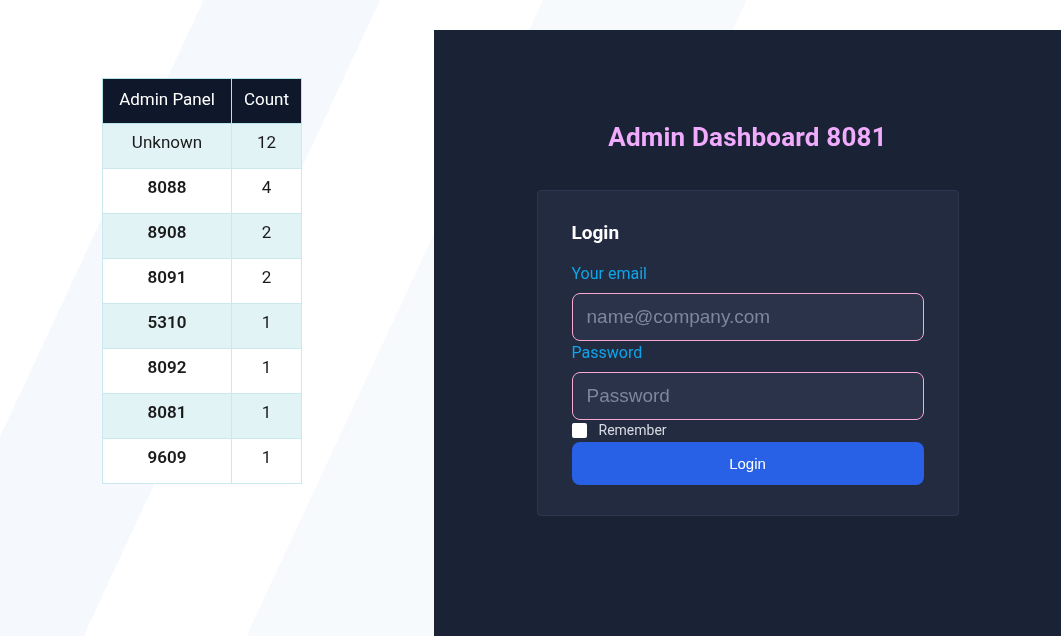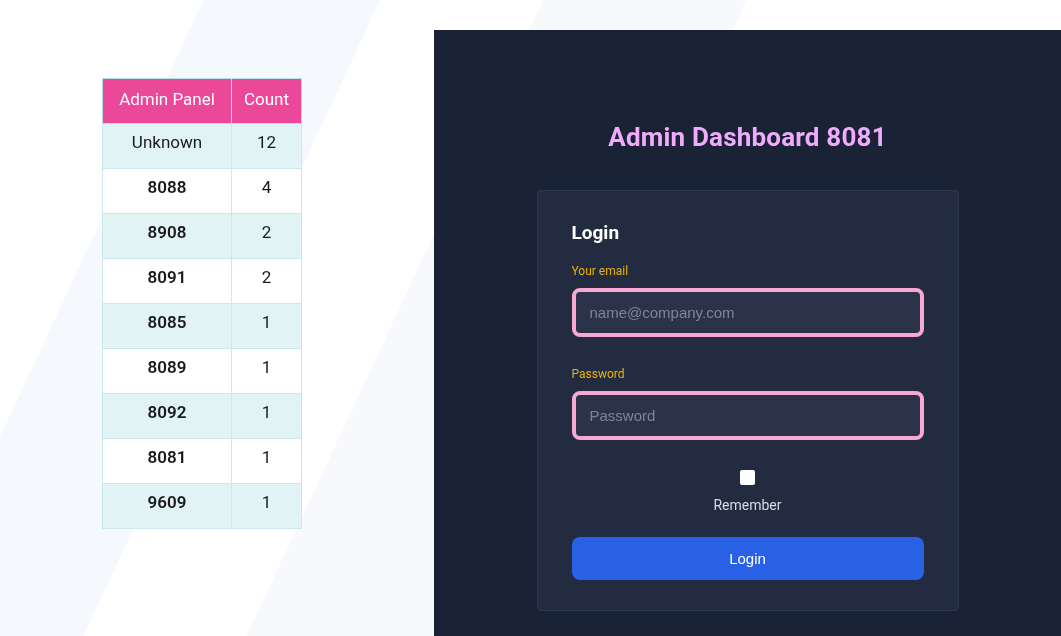--- a/index.html
+++ b/index.html
@@ -39,21 +39,21 @@
     left: 102px;
     top: 78px;
     width: 200px;
   }
   table.admin-table {
     border-collapse: collapse;
     width: 100%;
     font-size: 17px;
   }
   table.admin-table th {
-    background: #ec4899;
+    background: #0f172a;
     color: #ffffff;
     font-weight: 400;
     padding: 10px 8px 14px 8px;
     border: 1px solid #b6e4eb;
   }
   table.admin-table td {
     padding: 8px 8px 16px 8px;
     text-align: center;
     border: 1px solid #c9e9ee;
     color: #1a1a1a;
@@ -90,42 +90,41 @@
     margin: 38px auto 0 auto;
     padding: 30px 34px 30px 34px;
   }
   .login-heading {
     font-size: 19px;
     font-weight: 700;
     color: #ffffff;
     margin-bottom: 20px;
   }
   .field-label {
-    font-size: 12px;
-    color: #eab308;
+    font-size: 16px;
+    color: #0ea5e9;
     margin-bottom: 10px;
     display: block;
   }
   .text-input {
     width: 100%;
     background: #2a3349;
-    border: 4px solid #f9a8d4;
+    border: 1px solid #f9a8d4;
     border-radius: 8px;
     padding: 12px 14px;
-    font-size: 15px;
+    font-size: 19px;
     color: #e6e8ec;
-    margin-bottom: 30px;
+    margin-bottom: 2px;
   }
   .text-input::placeholder { color: #7d869c; }
   .remember-row {
     display: flex;
     align-items: center;
     gap: 12px;
-    margin-bottom: 24px;
-    flex-direction: column;
+    margin-bottom: 4px;
   }
   .checkbox {
     width: 15px;
     height: 15px;
     background: #ffffff;
     border-radius: 2px;
     border: none;
     cursor: pointer;
     flex-shrink: 0;
   }
@@ -170,25 +169,21 @@
           </tr>
           <tr>
             <td class="panel">8908</td>
             <td class="count">2</td>
           </tr>
           <tr>
             <td class="panel">8091</td>
             <td class="count">2</td>
           </tr>
           <tr>
-            <td class="panel">8085</td>
-            <td class="count">1</td>
-          </tr>
-          <tr>
-            <td class="panel">8089</td>
+            <td class="panel">5310</td>
             <td class="count">1</td>
           </tr>
           <tr>
             <td class="panel">8092</td>
             <td class="count">1</td>
           </tr>
           <tr>
             <td class="panel">8081</td>
             <td class="count">1</td>
           </tr>

